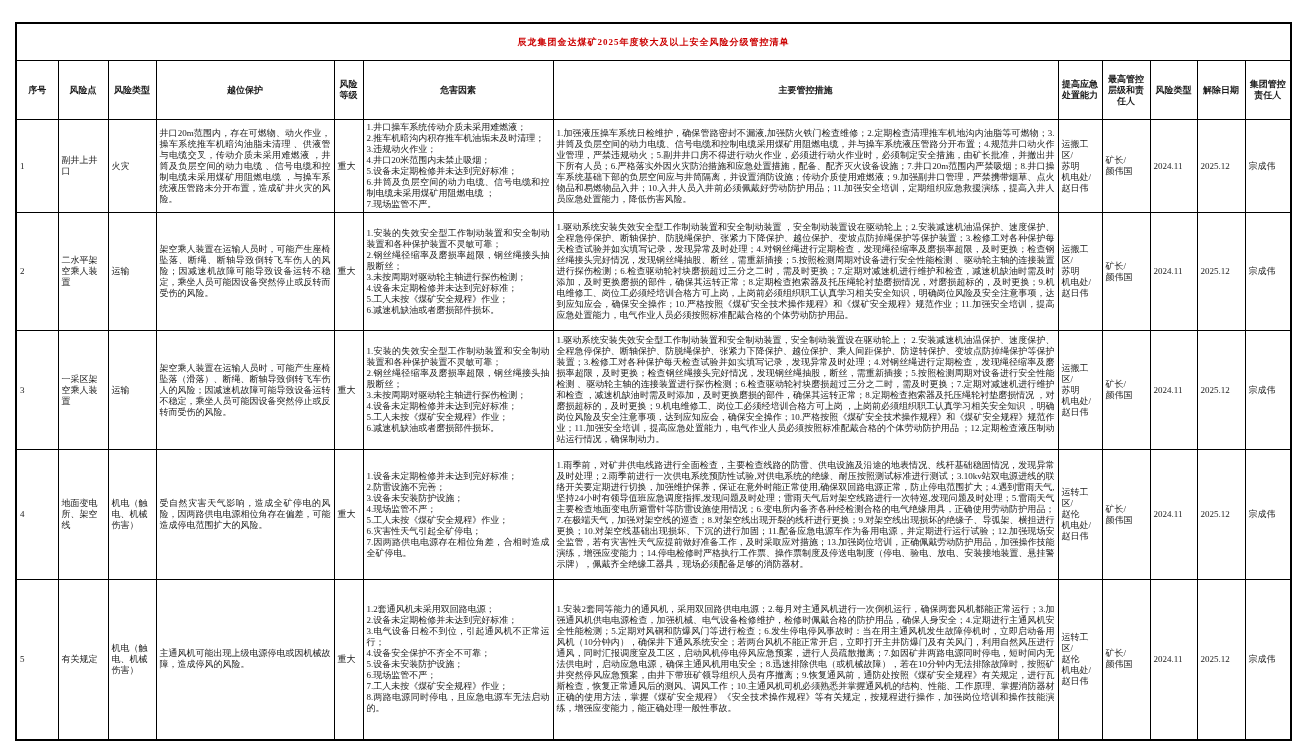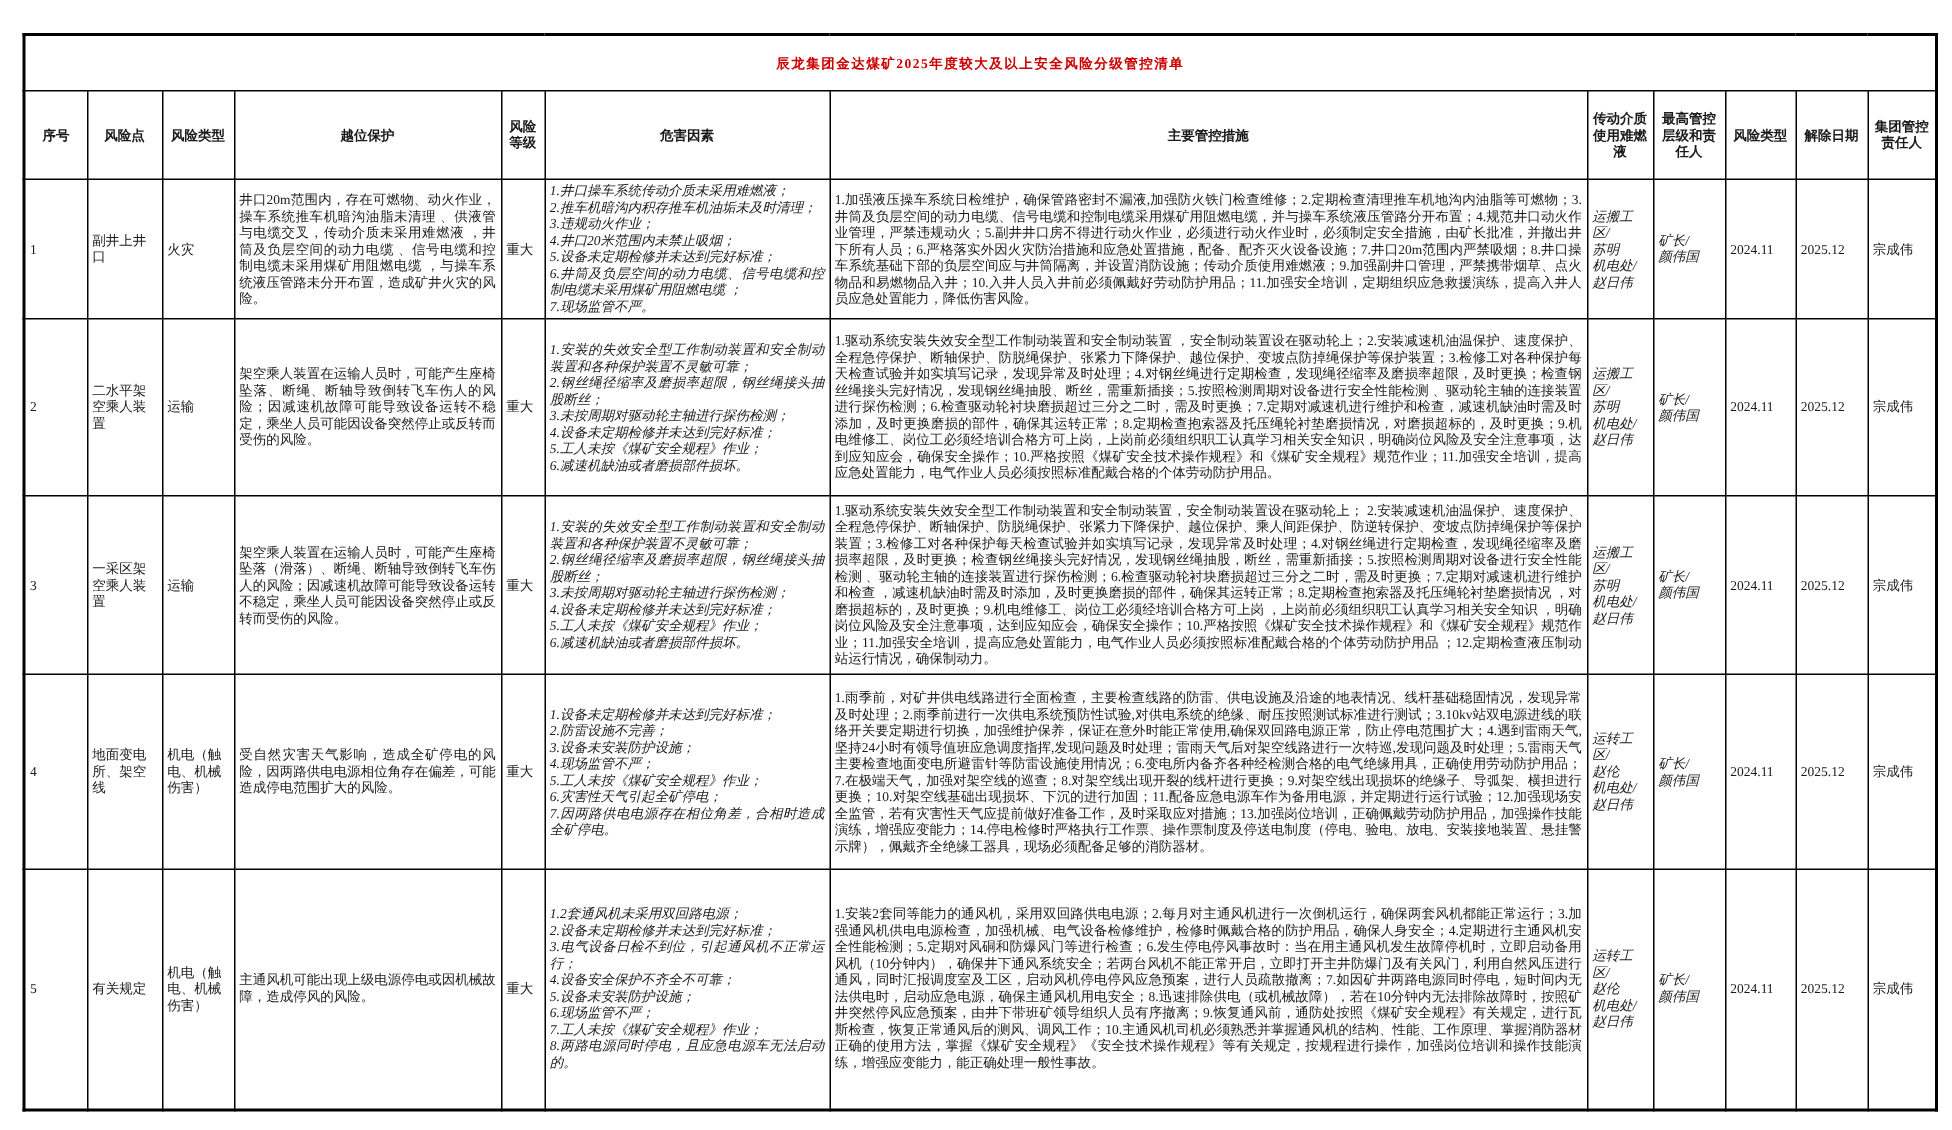--- a/index.html
+++ b/index.html
@@ -37,21 +37,21 @@
   th{
     text-align:center;
     font-weight:600;
     font-size:9.5px;
     height:56px;
     background:#fff;
   }
   td.center{}
   td.just{text-align:justify;vertical-align:middle;}
   td.small{font-size:8.5px;line-height:10.5px;}
-  .ml{white-space:pre-line;font-style:italic;}
+  .ml{white-space:pre-line;}
   tr.r1{height:93px;}
   tr.r2{height:118px;}
   tr.r3{height:119px;}
   tr.r4{height:130px;}
   tr.r5{height:160px;}
 </style>
 </head>
 <body>
 
 <div class="sheet">
@@ -77,21 +77,21 @@
   </tr>
 
   <tr>
     <th>序号</th>
     <th>风险点</th>
     <th>风险类型</th>
     <th>越位保护</th>
     <th>风险等级</th>
     <th>危害因素</th>
     <th>主要管控措施</th>
-    <th>传动介质使用难燃液</th>
+    <th>提高应急处置能力</th>
     <th>最高管控层级和责任人</th>
     <th>风险类型</th>
     <th>解除日期</th>
     <th>集团管控责任人</th>
   </tr>
 
   <tr class="r1">
     <td class="center">1</td>
     <td class="center">副井上井口</td>
     <td class="center">火灾</td>

